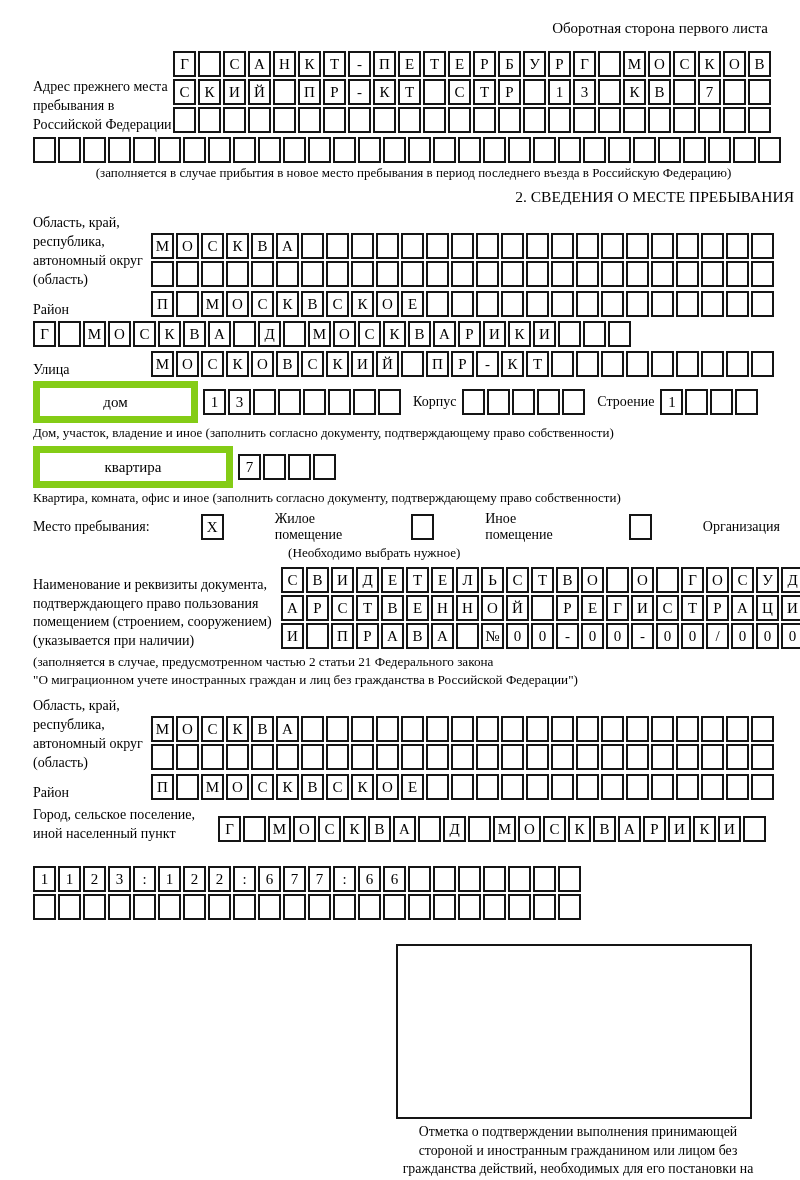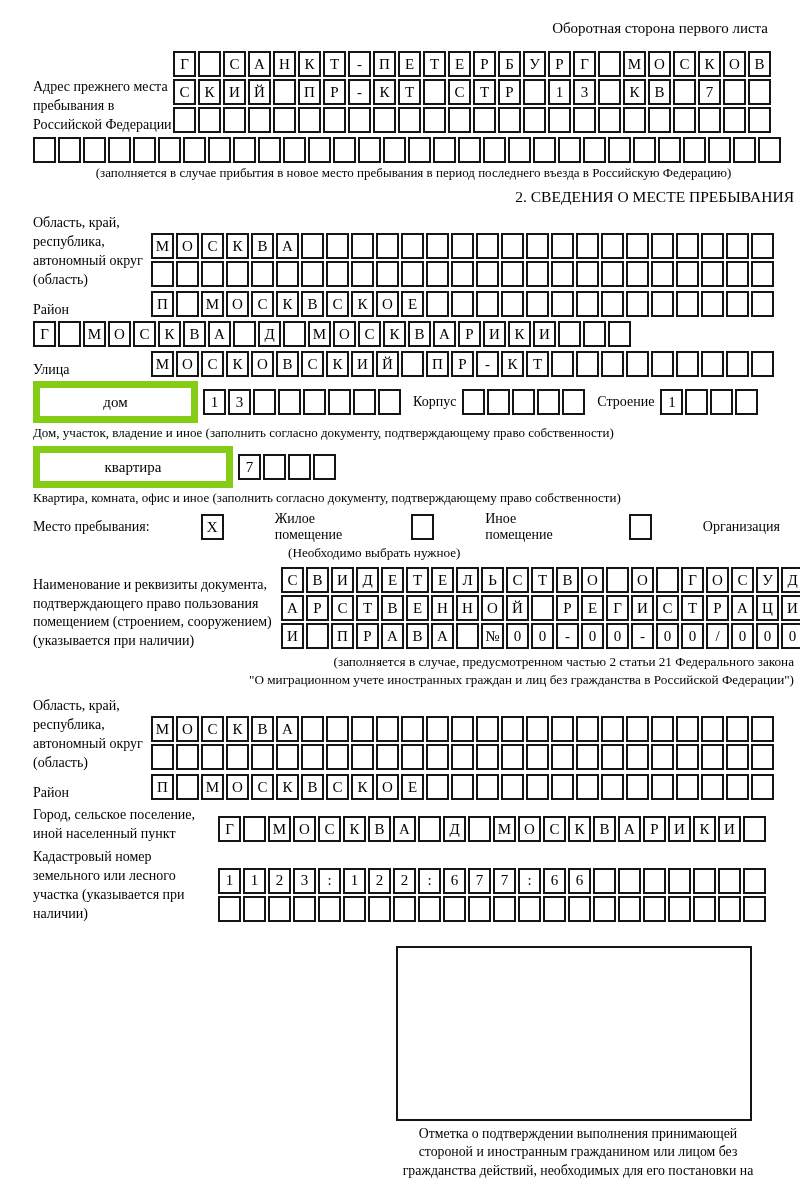--- a/index.html
+++ b/index.html
@@ -29,21 +29,21 @@
     box-sizing:border-box;border:7px solid #84cc16;height:42px;display:flex;
     align-items:center;justify-content:center;font-size:15px;flex:0 0 auto;margin-right:5px;
   }
   .wb165{width:165px;}
   .wb200{width:200px;}
   .inline-label{font-size:14px;margin:0 6px 0 10px;flex:0 0 auto;}
 
   .note{font-size:13px;line-height:1.3;margin:2px 0 4px 0;}
   .center{text-align:center;}
   .section-title{font-size:15.5px;font-weight:normal;text-align:right;margin:6px 0 6px 0;}
-  .sub-note{font-size:13.2px;text-align:right;line-height:1.35;margin-bottom:6px;}
+  .sub-note{font-size:13.2px;text-align:left;line-height:1.35;margin-bottom:6px;}
 
   .stay{margin-top:4px;gap:41px;}
   .stay .flabel{padding-top:0;}
   .stay-gap1{margin-left:10px;}
   .stay-opt{font-size:14px;margin:0 14px 0 8px;}
   .choose-note{font-size:13.2px;margin:0 0 6px 255px;}
 
   .mark-wrap{margin-left:359px;width:372px;margin-top:22px;}
   .mark-box{box-sizing:border-box;width:356px;height:175px;border:2px solid #151515;margin-left:4px;}
   .mark-caption{font-size:13.8px;line-height:1.35;text-align:center;margin-top:4px;}
@@ -576,21 +576,20 @@
         <span class="cell">А</span>
         <span class="cell">Р</span>
         <span class="cell">И</span>
         <span class="cell">К</span>
         <span class="cell">И</span>
         <span class="cell"></span>
       </div>
   </div>
 
   <div class="frow">
-    <div class="flabel w185">Кадастровый номер земельного или лесного участка (указывается при наличии)</div>
     <div class="rows" style="margin-top:20px">
       <div class="cells">
           <span class="cell">1</span>
           <span class="cell">1</span>
           <span class="cell">2</span>
           <span class="cell">3</span>
           <span class="cell">:</span>
           <span class="cell">1</span>
           <span class="cell">2</span>
           <span class="cell">2</span>

